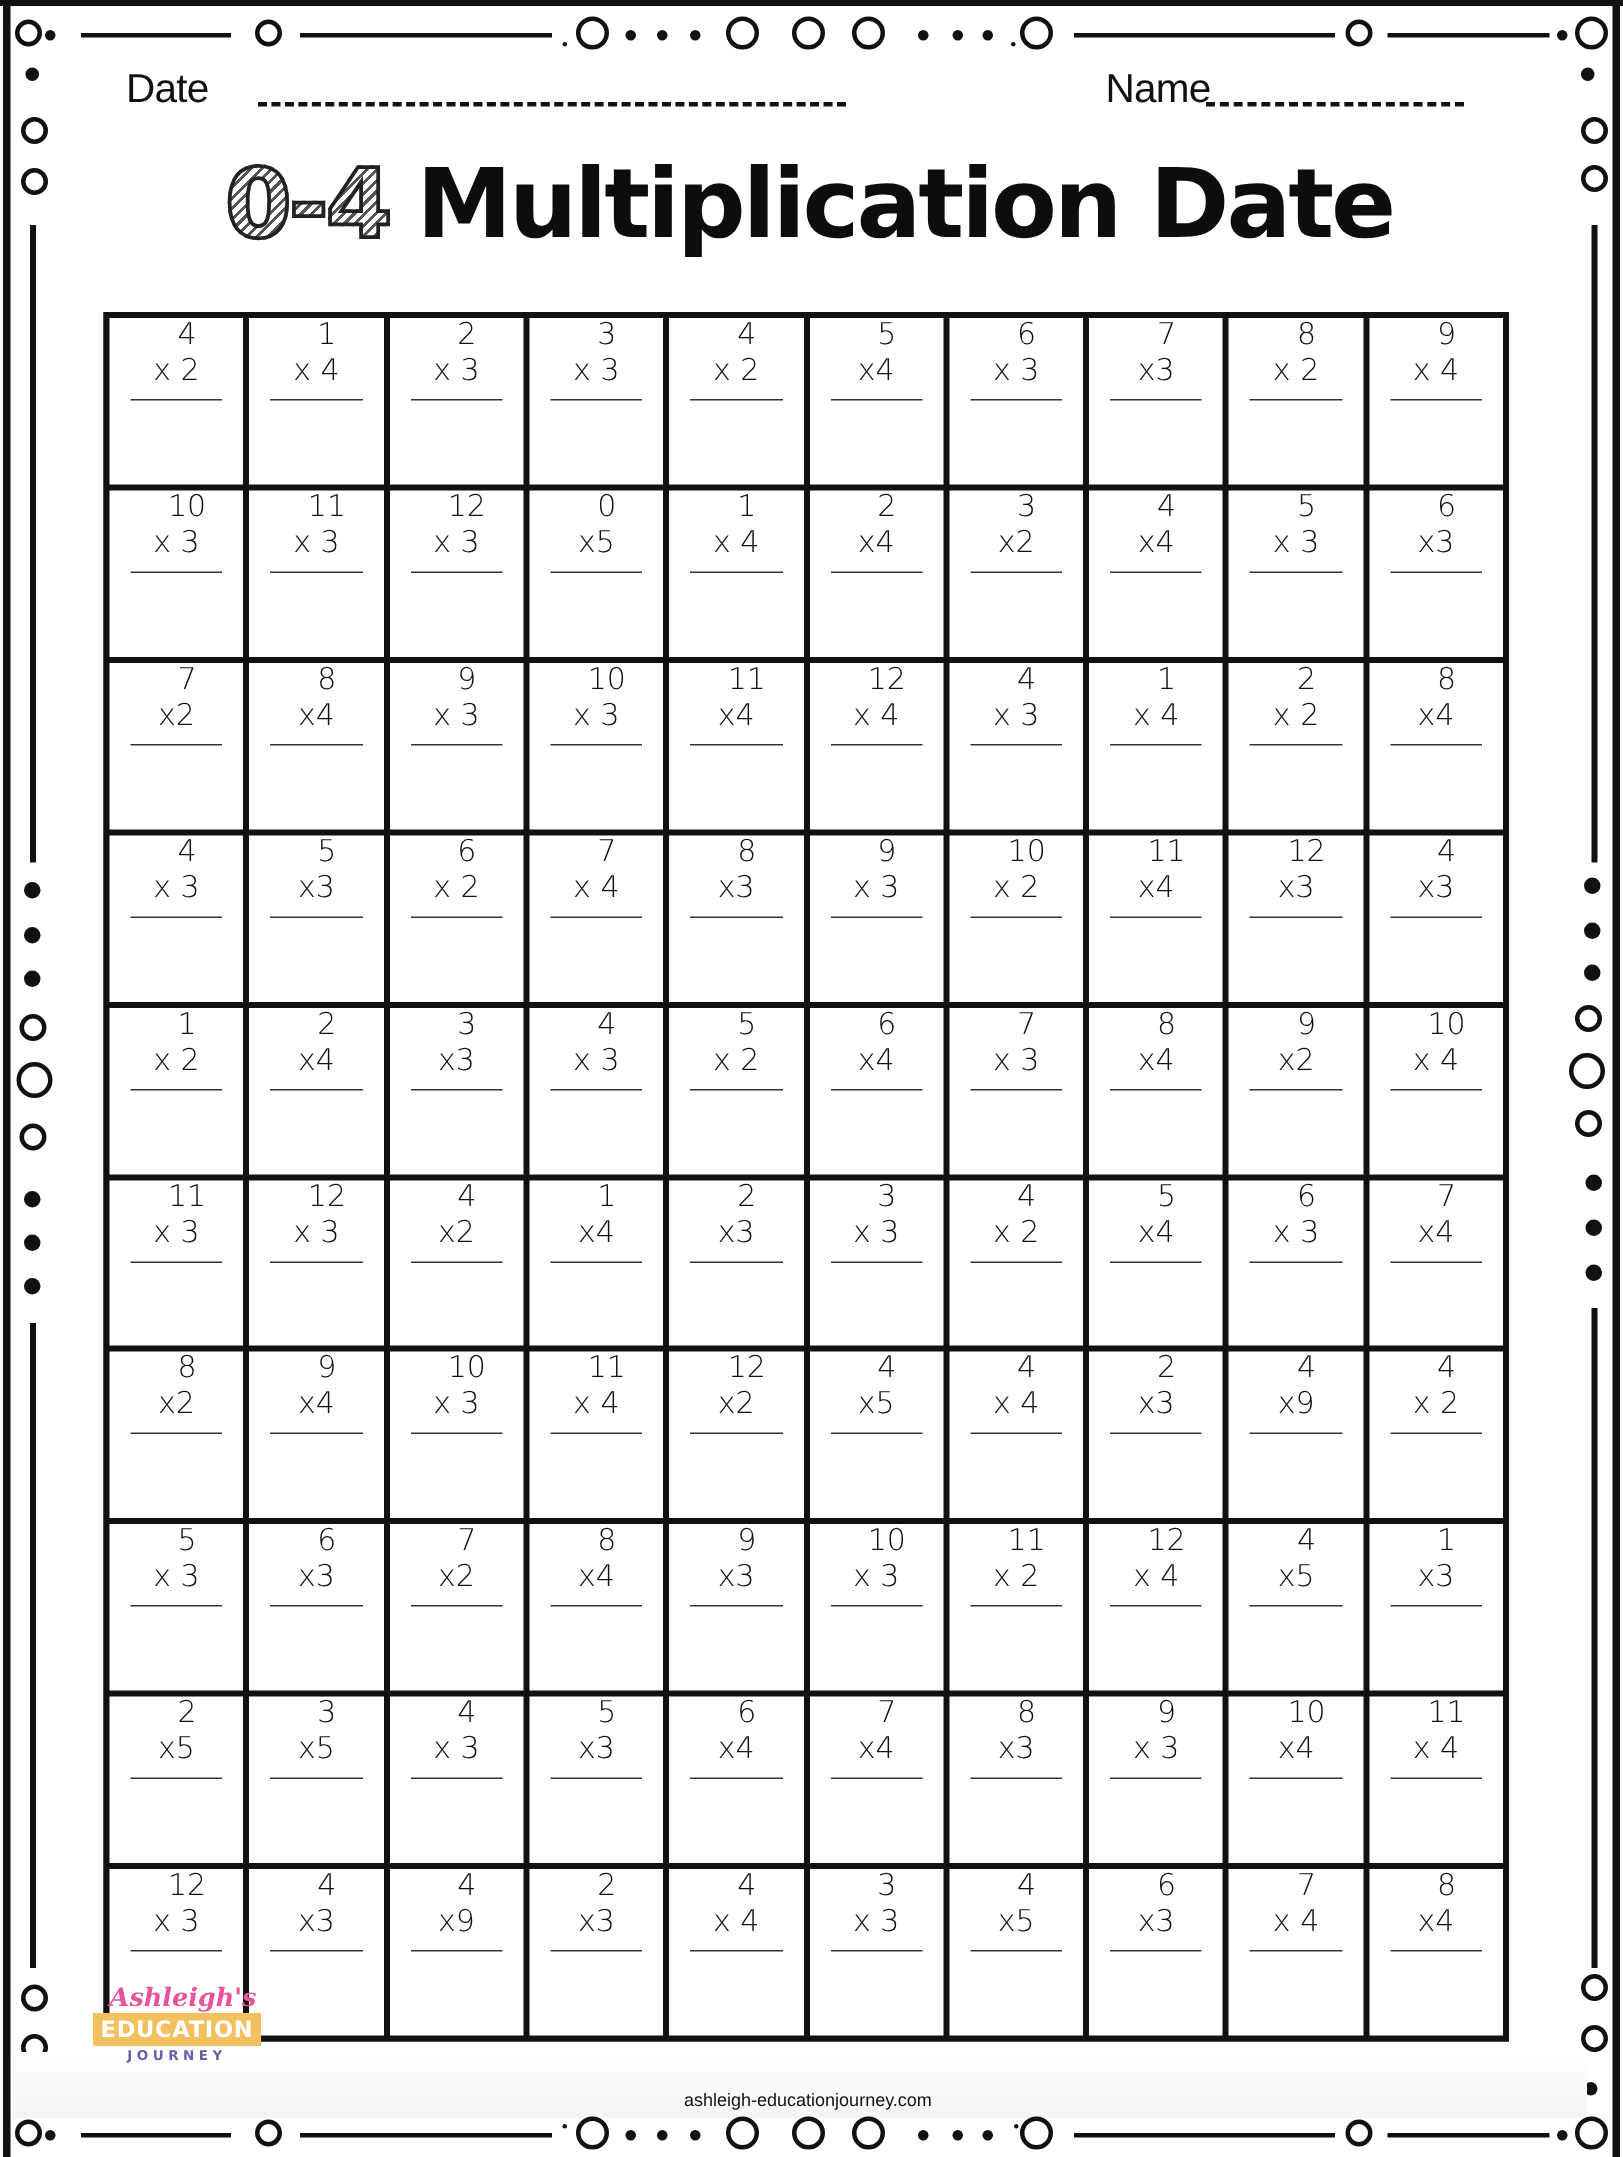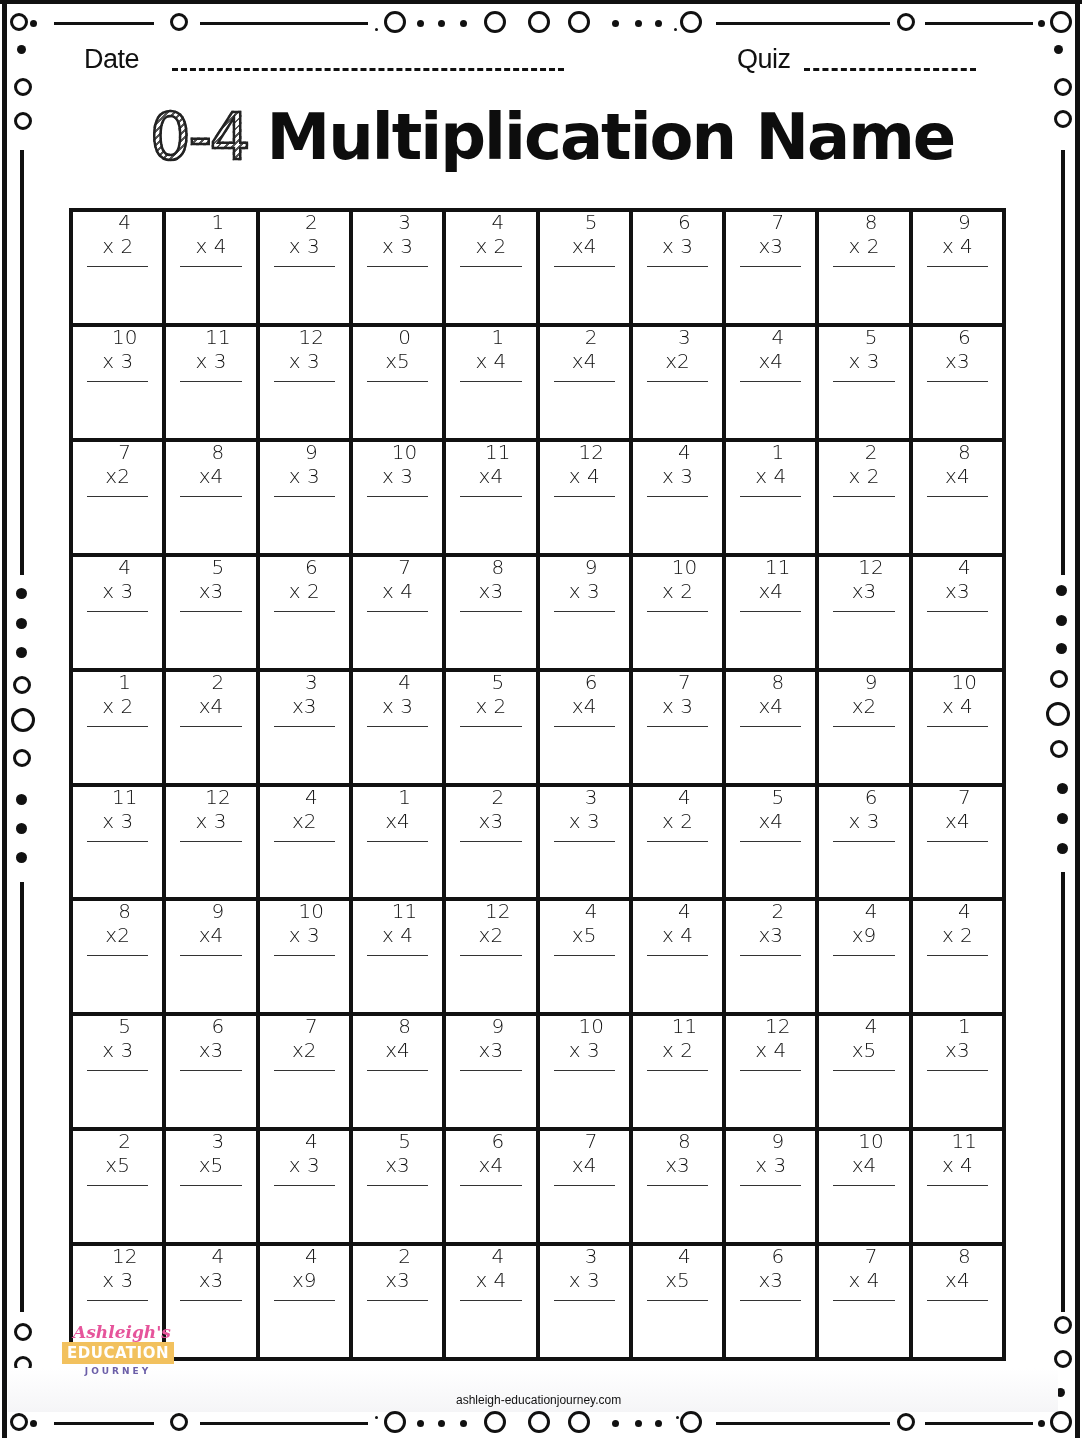--- a/index.html
+++ b/index.html
@@ -24,21 +24,21 @@
     .deco-col .dot { position: absolute; width: 11px; height: 11px; background: #111; border-radius: 50%; }
     .deco-col .vline { position: absolute; width: 4px; background: #111; }
 
     
     .name-label { position: absolute; left: 84px; top: 44px; font-family: "Liberation Sans Narrow", "Liberation Sans", sans-serif; font-size: 27px; letter-spacing: -0.5px; }
     .name-line { position: absolute; left: 172px; top: 68px; width: 392px; height: 0; border-bottom: 3px dashed #111; }
     .date-label { position: absolute; left: 737px; top: 44px; font-family: "Liberation Sans", sans-serif; font-size: 27px; letter-spacing: -0.5px; }
     .date-line { position: absolute; left: 804px; top: 68px; width: 172px; height: 0; border-bottom: 3px dashed #111; }
 
     .title { position: absolute; left: 150px; top: 100px; width: 790px; height: 80px; white-space: nowrap; }
-    .title .range { font-family: "DejaVu Sans", sans-serif; font-weight: normal; font-size: 64px; color: transparent; -webkit-text-stroke: 2.5px #222;
+    .title .range { font-family: "DejaVu Sans", sans-serif; font-weight: bold; font-size: 64px; color: transparent; -webkit-text-stroke: 2.5px #222;
       background: repeating-linear-gradient(135deg, #555 0 2px, #fff 2px 5px); -webkit-background-clip: text; background-clip: text; letter-spacing: -2px; vertical-align: top; }
     .title .main { font-family: "DejaVu Sans", sans-serif; font-weight: bold; font-size: 64px; color: #0d0d0d; letter-spacing: -2px; margin-left: 18px; vertical-align: top; }
 
     
     .quiz-grid { position: absolute; left: 69px; top: 208px; width: 937px; height: 1153px; border: 4px solid #111; box-sizing: border-box;
       display: grid; grid-template-columns: repeat(10, 1fr); grid-template-rows: repeat(10, 1fr); background: #111; gap: 4px; }
     .cell { background: #fff; position: relative; }
     .cell .top { position: absolute; left: 0; right: 0; top: 0; text-align: center; font-family: "DejaVu Sans", sans-serif; font-size: 20px; font-weight: 200; line-height: 20px; padding-left: 14px; }
     .cell .bottom { position: absolute; left: 0; right: 0; top: 22px; text-align: center; font-family: "DejaVu Sans", sans-serif; font-size: 20px; font-weight: 200; line-height: 24px; }
     .cell .answer-line { position: absolute; left: 14px; right: 14px; top: 54px; height: 0; border-bottom: 1.5px solid #333; }
@@ -119,25 +119,25 @@
   <div class="dot" style="left:17px;top:813px;"></div>
   <div class="dot" style="left:17px;top:843px;"></div>
   <div class="vline" style="left:21px;top:872px;height:440px;"></div>
   <div class="ring" style="left:14px;top:1316px;"></div>
   <div class="ring" style="left:14px;top:1350px;"></div>
   <div class="dot" style="left:16px;top:1388px;width:9px;height:9px;"></div>
 </div>
 
 <div class="name-label">Date</div>
 <div class="name-line"></div>
-<div class="date-label">Quiz</div>
+<div class="date-label">Name</div>
 <div class="date-line"></div>
 
 <div class="title">
-  <span class="range">0-4</span><span class="main">Multiplication Name</span>
+  <span class="range">0-4</span><span class="main">Multiplication Date</span>
 </div>
 
 <div class="quiz-grid" id="quiz-grid">
     <div class="cell">
       <div class="top">4</div>
       <div class="bottom">x 2</div>
       <div class="answer-line"></div>
     </div>
     <div class="cell">
       <div class="top">1</div>

